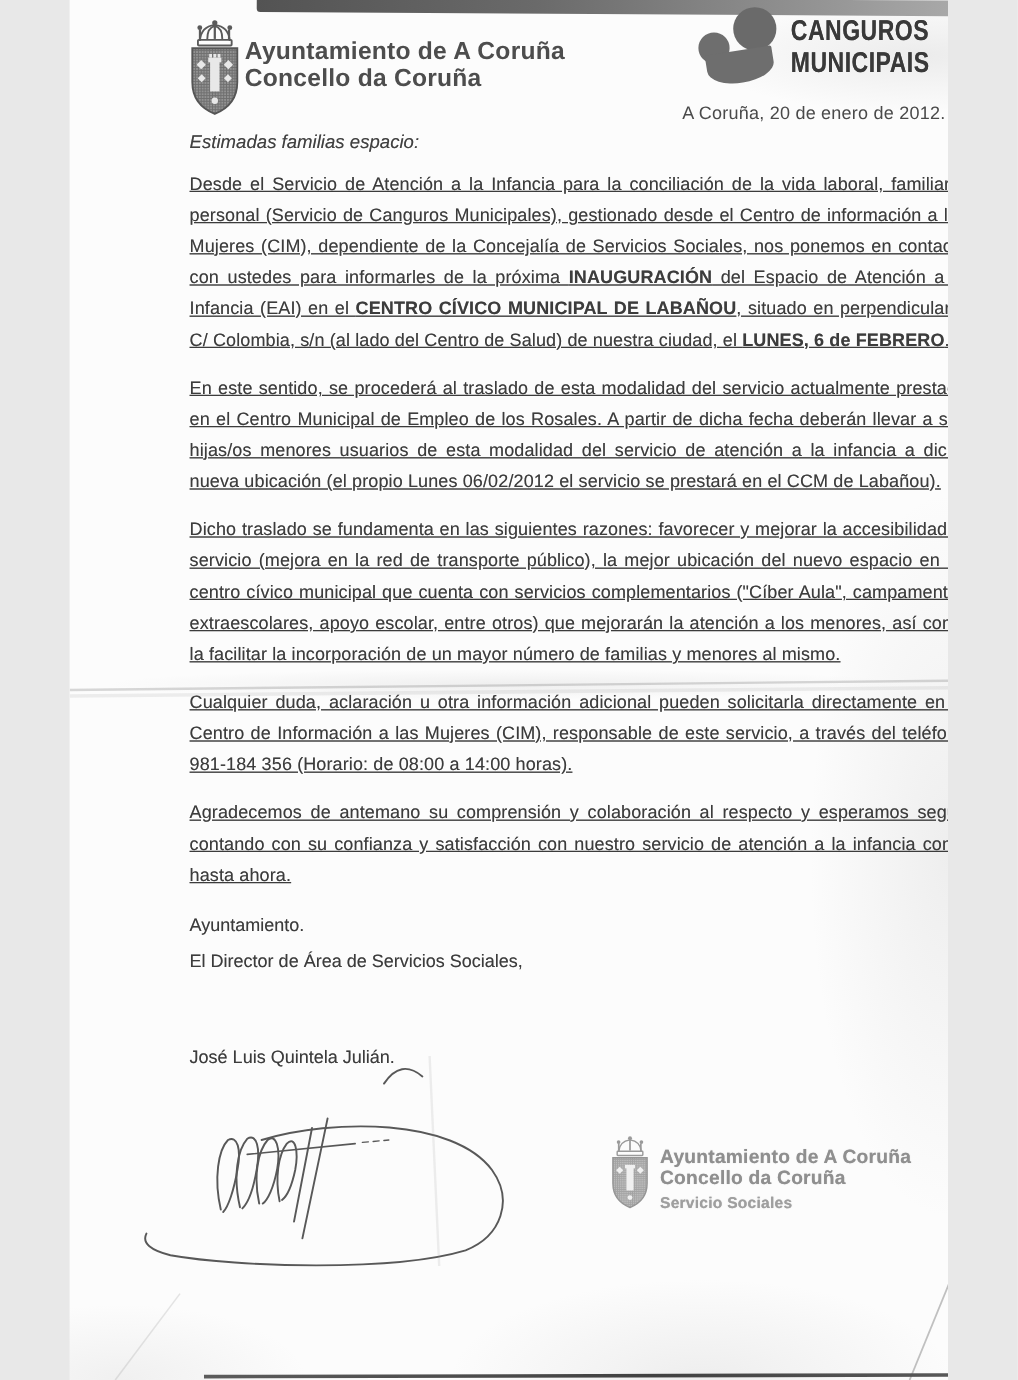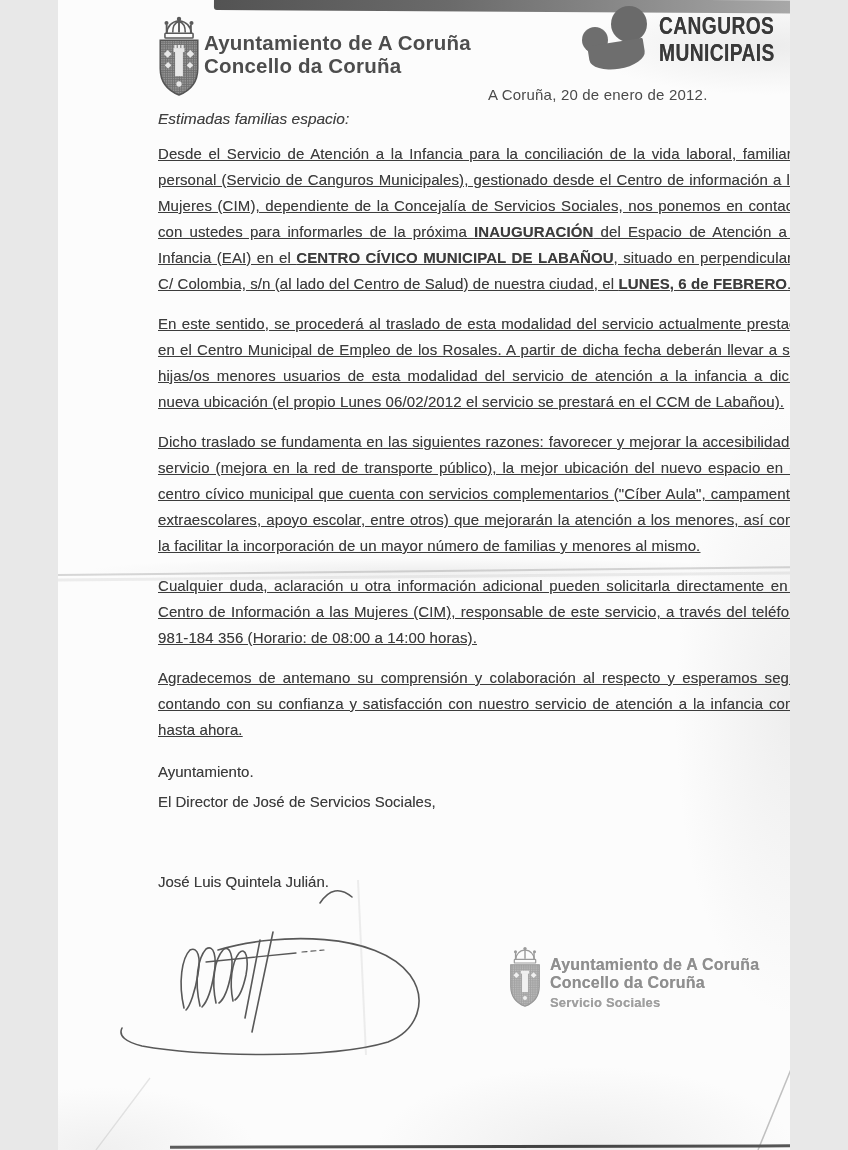--- a/index.html
+++ b/index.html
@@ -31,21 +31,21 @@
        font-size:20.5px;line-height:23px;letter-spacing:.2px;}
   .canguros-icon{position:absolute;left:520px;top:6px;width:80px;height:66px;}
   .canguros-icon .c-small{position:absolute;left:4px;top:21px;width:26px;height:26px;border-radius:50%;background:#6e6e6e;}
   .canguros-icon .c-big{position:absolute;left:33px;top:0px;width:36px;height:36px;border-radius:50%;background:#6a6a6a;}
   .canguros-icon .bowl{position:absolute;left:11px;top:36px;width:56px;height:27px;background:#6e6e6e;
        border-radius:3px 3px 56px 56px / 3px 3px 27px 27px;transform:rotate(-9deg);}
   .canguros-text{position:absolute;left:601px;top:12px;color:#393939;font-weight:800;
        font-size:24px;line-height:27px;letter-spacing:.5px;transform:scaleX(.80);transform-origin:left top;
        text-shadow:0 0 .6px rgba(40,40,40,.7);}
   
-  .dateline{position:absolute;left:430px;top:86px;width:300px;
+  .dateline{position:absolute;left:430px;top:86px;width:300px;text-align:right;
        font-size:15px;color:#4a4a4a;letter-spacing:.2px;}
   .body-text{position:absolute;left:100px;top:108px;width:648px;color:#3c3c3c;
        font-size:15px;text-shadow:0 0 .5px rgba(70,70,70,.5);}
   .salutation{font-style:italic;font-size:15.5px;line-height:22px;margin:0 0 11px 0;color:#404040;}
   .para{text-align:justify;line-height:26px;margin:0 0 14px 0;letter-spacing:.1px;text-decoration:underline;}
   .para .b{font-weight:bold;}
   .closing{margin-top:14px;line-height:30px;}
   .signatory{margin-top:56px;}
   
   .signature{position:absolute;left:30px;top:870px;pointer-events:none;}
@@ -120,21 +120,21 @@
     <div class="salutation">Estimadas familias espacio:</div>
     <div>
         <p class="para"><span>Desde el Servicio de Atención a la Infancia para la conciliación de la vida laboral, familiar y personal (Servicio de Canguros Municipales), gestionado desde el Centro de información a las Mujeres (CIM), dependiente de la Concejalía de Servicios Sociales, nos ponemos en contacto con ustedes para informarles de la próxima </span><span class="b">INAUGURACIÓN</span><span> del Espacio de Atención a la Infancia (EAI) en el </span><span class="b">CENTRO CÍVICO MUNICIPAL DE LABAÑOU</span><span>, situado en perpendicular a C/ Colombia, s/n (al lado del Centro de Salud) de nuestra ciudad, el </span><span class="b">LUNES, 6 de FEBRERO</span><span>.</span></p>
         <p class="para"><span>En este sentido, se procederá al traslado de esta modalidad del servicio actualmente prestado en el Centro Municipal de Empleo de los Rosales. A partir de dicha fecha deberán llevar a sus hijas/os menores usuarios de esta modalidad del servicio de atención a la infancia a dicha nueva ubicación (el propio Lunes 06/02/2012 el servicio se prestará en el CCM de Labañou).</span></p>
         <p class="para"><span>Dicho traslado se fundamenta en las siguientes razones: favorecer y mejorar la accesibilidad al servicio (mejora en la red de transporte público), la mejor ubicación del nuevo espacio en un centro cívico municipal que cuenta con servicios complementarios ("Cíber Aula", campamentos extraescolares, apoyo escolar, entre otros) que mejorarán la atención a los menores, así como la facilitar la incorporación de un mayor número de familias y menores al mismo.</span></p>
         <p class="para"><span>Cualquier duda, aclaración u otra información adicional pueden solicitarla directamente en el Centro de Información a las Mujeres (CIM), responsable de este servicio, a través del teléfono 981-184 356 (Horario: de 08:00 a 14:00 horas).</span></p>
         <p class="para"><span>Agradecemos de antemano su comprensión y colaboración al respecto y esperamos seguir contando con su confianza y satisfacción con nuestro servicio de atención a la infancia como hasta ahora.</span></p>
       </div>
     <div class="closing">
       <div>Ayuntamiento.</div>
-      <div>El Director de José de Servicios Sociales,</div>
+      <div>El Director de Área de Servicios Sociales,</div>
     </div>
     <div class="signatory">José Luis Quintela Julián.</div>
   </div>
 
   <svg class="signature" width="420" height="220" viewBox="0 0 420 220">
     <g fill="none" stroke="#474747" stroke-width="1.6" stroke-linecap="round" opacity="0.9">
       <path d="M232,33 Q246,12 264,27"></path>
       <path d="M130,80 C190,62 290,62 322,105 C340,130 330,160 300,172 C240,190 110,186 54,176 C38,172 30,166 34,158"></path>
       <path d="M96,138 C90,112 94,88 102,80 C110,76 113,88 110,104 C107,122 102,136 98,140"></path>
       <path d="M112,136 C106,110 110,88 118,79 C126,74 129,87 126,104 C123,122 118,133 114,137"></path>

